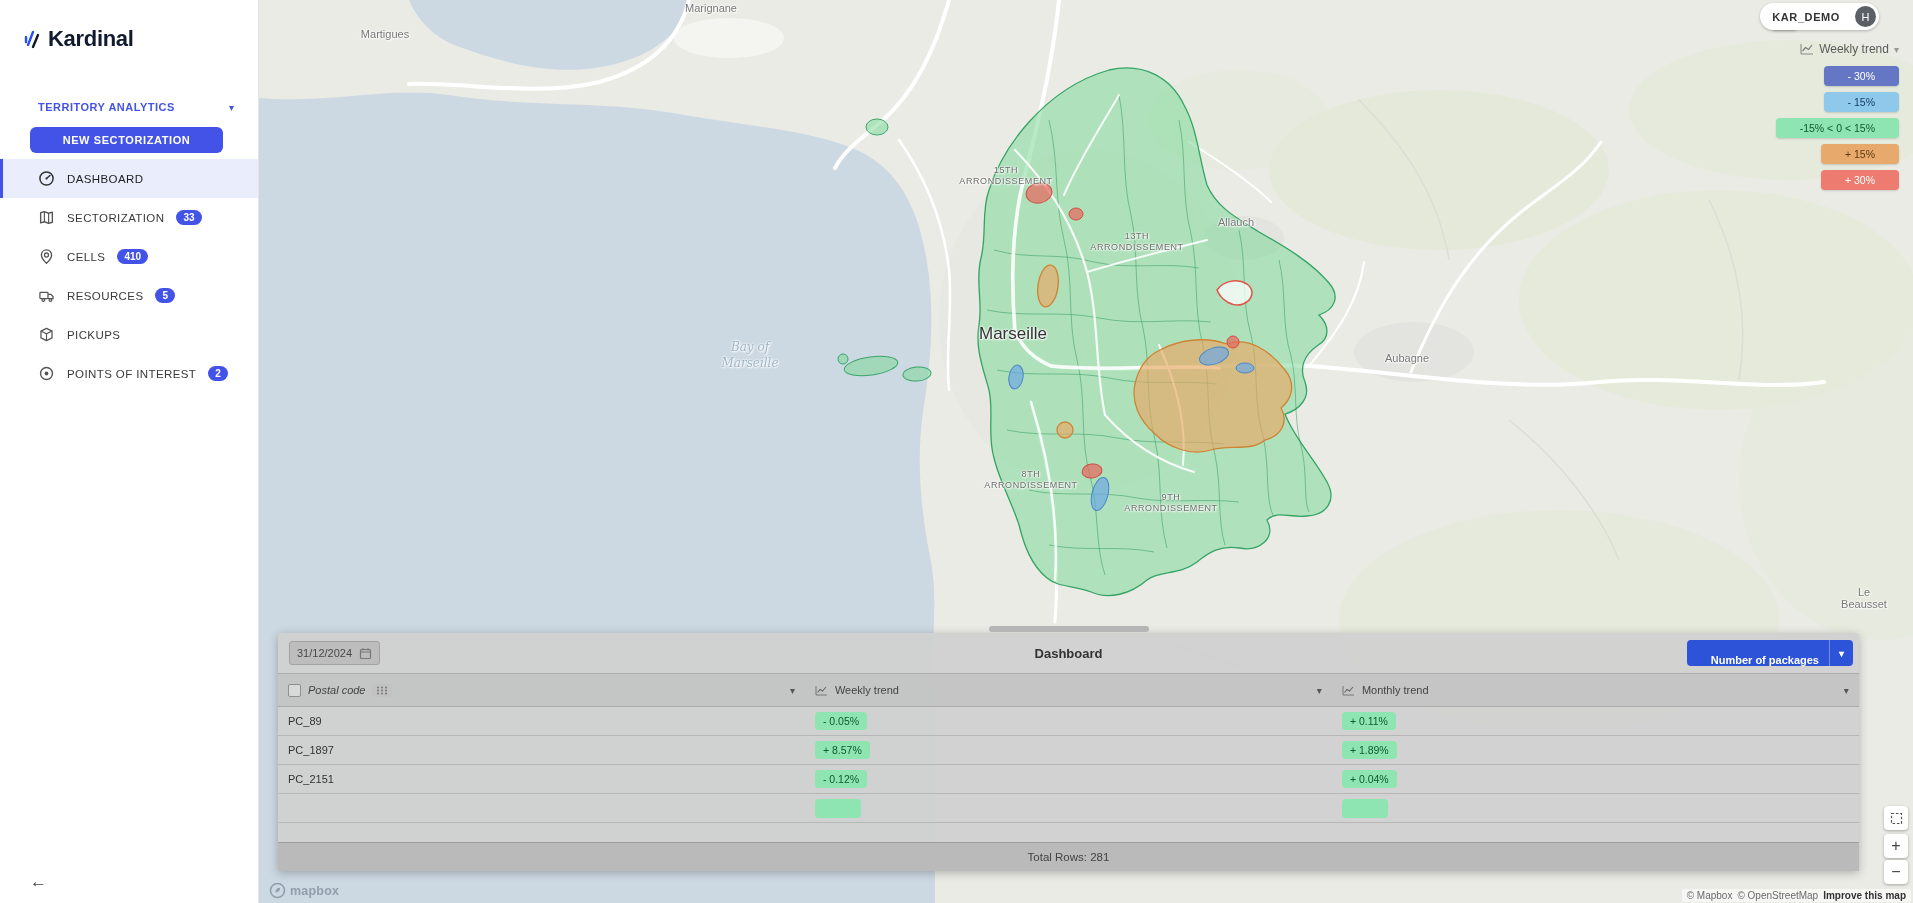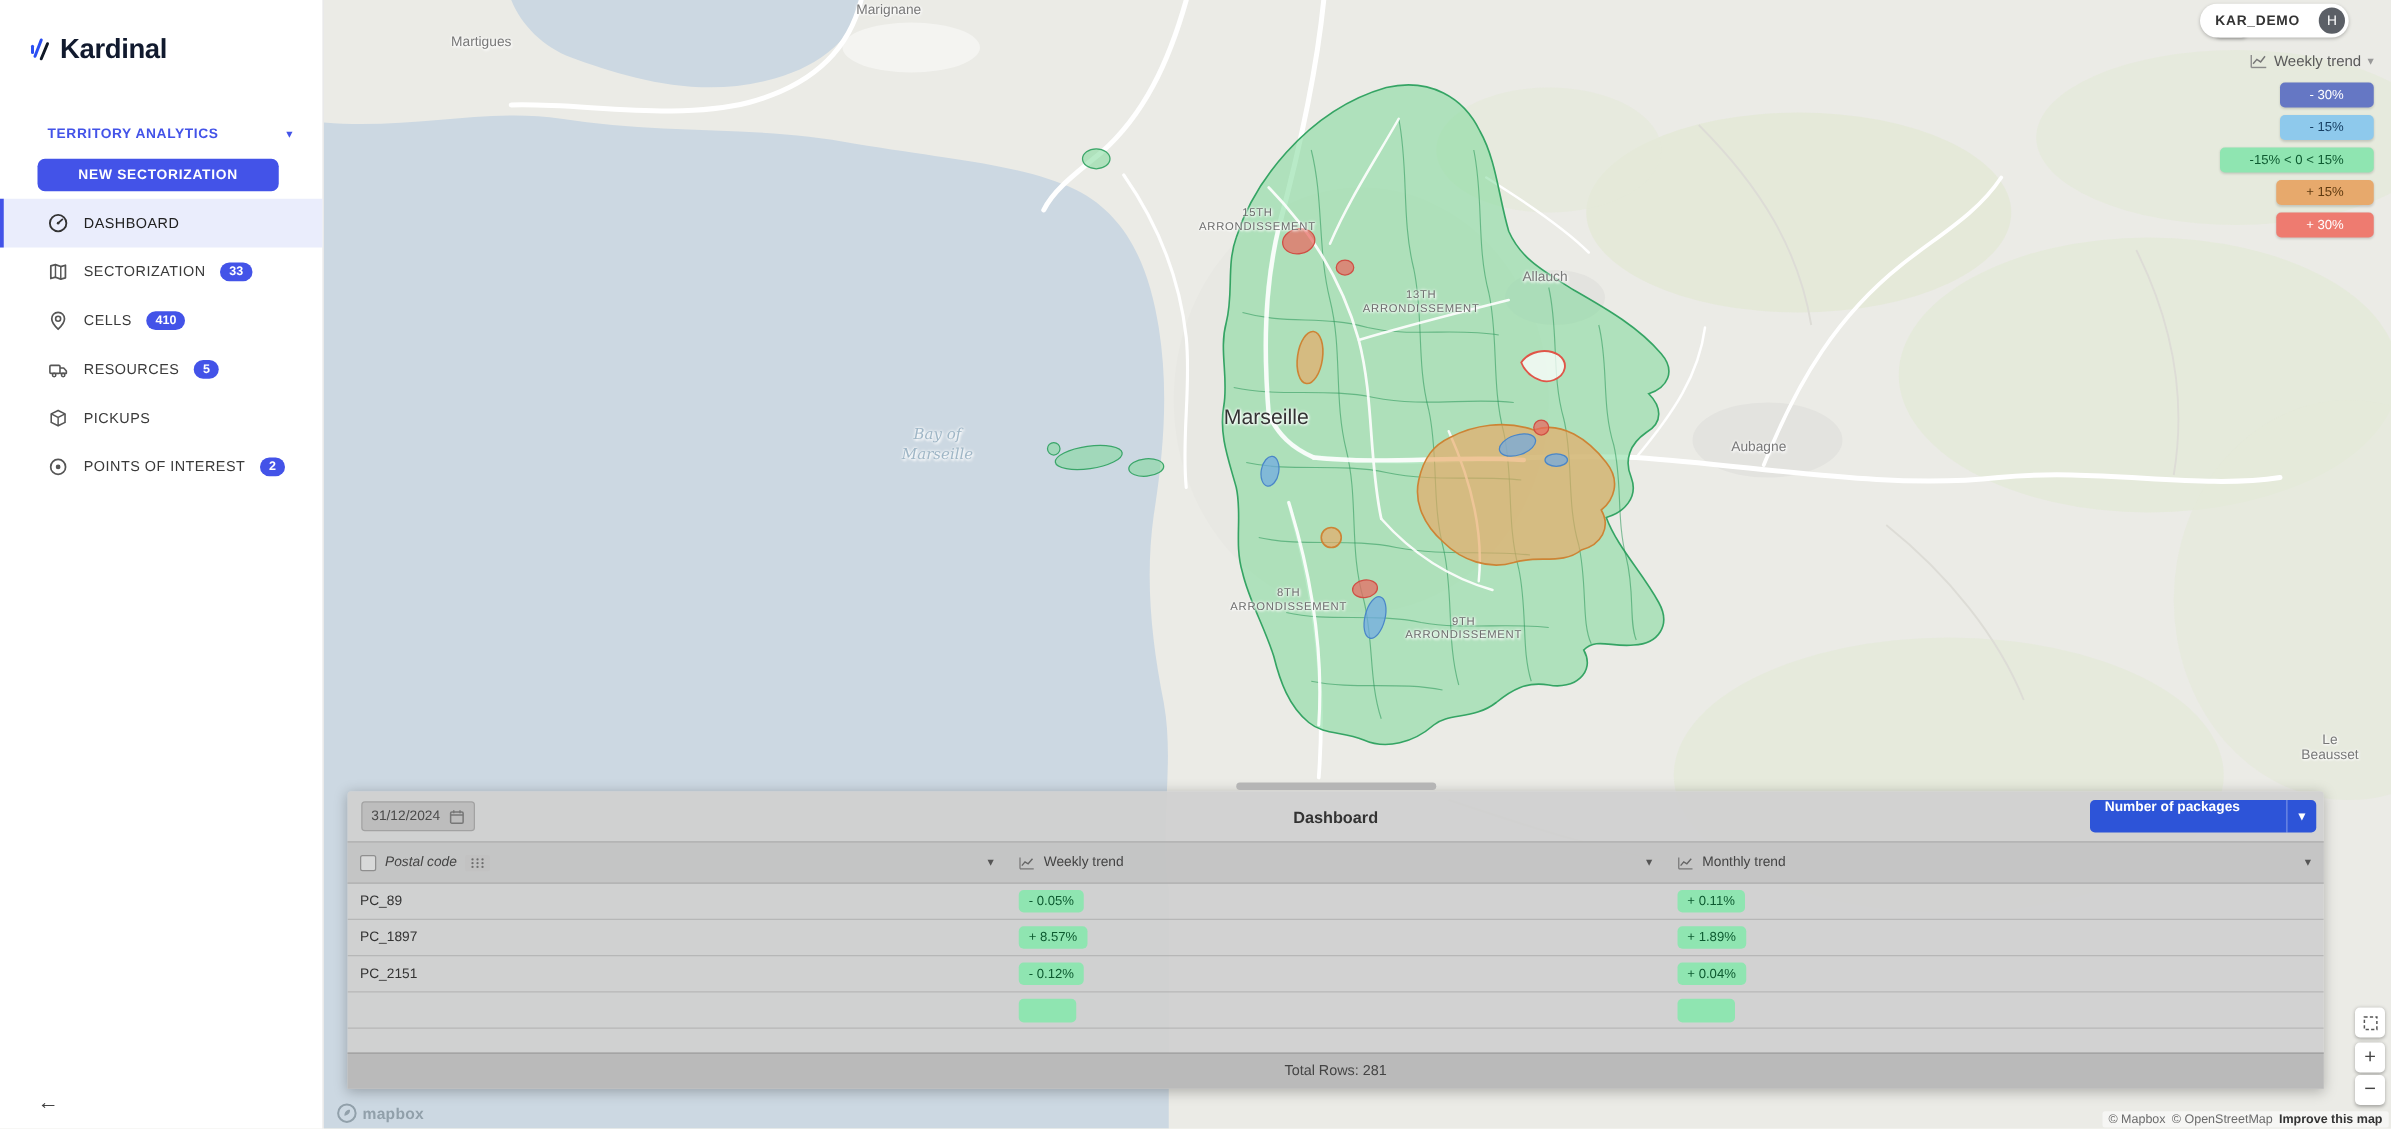--- a/index.html
+++ b/index.html
@@ -56,21 +56,21 @@
   .attribution .improve { color:#333; font-weight:bold; cursor:pointer; }
   .mapbox-logo { position:absolute; left:10px; bottom:4px; display:flex; align-items:center; gap:4px; color:#8b9aa4; font-weight:bold; font-size:12.5px; opacity:0.9; z-index:20; letter-spacing:0.2px; }
 
   
   .panel { position:absolute; left:19px; top:633px; width:1581px; height:238px; background:rgba(208,208,208,0.93); border-radius:3px 3px 0 0; box-shadow:0 2px 10px rgba(0,0,0,0.25); z-index:30; }
   .panel-scrollbar { position:absolute; top:-7px; left:50%; transform:translateX(-50%); width:160px; height:6px; background:#b5b5b5; border-radius:3px; cursor:pointer; }
   .panel-head { position:relative; height:40px; }
   .date-chip { position:absolute; left:11px; top:8px; height:24px; display:flex; align-items:center; gap:7px; background:rgba(186,186,186,0.9); border:1px solid #a2a2a2; border-radius:3px; padding:0 7px; cursor:pointer; }
   .date-text { font-size:11px; color:#4a4a4a; }
   .panel-title { position:absolute; left:50%; top:13px; transform:translateX(-50%); font-size:13px; font-weight:bold; color:#333; }
-  .metric-btn { position:absolute; right:6px; top:7px; height:26px; border:none; border-radius:4px; color:#fff; font-size:11px; font-weight:bold; display:flex; align-items:flex-start; padding:0 0 0 12px; cursor:pointer; font-family:"Liberation Sans",sans-serif;gap:27px; }
+  .metric-btn { position:absolute; right:6px; top:7px; height:26px; border:none; border-radius:4px; color:#fff; font-size:11px; font-weight:bold; display:flex; align-items:flex-end; padding:0 0 0 24px; cursor:pointer; font-family:"Liberation Sans",sans-serif; }
   .metric-chev { margin-left:10px; padding:0 9px; border-left:1px solid rgba(255,255,255,0.35); font-size:10px; height:26px; display:flex; align-items:center; }
   .table-head { display:flex; height:34px; align-items:center; background:rgba(188,188,188,0.6); border-top:1px solid rgba(150,150,150,0.5); border-bottom:1px solid rgba(150,150,150,0.5); }
   .col { width:33.33%; display:flex; align-items:center; gap:7px; padding:0 10px; }
   .col-label { font-size:11px; color:#444; }
   .italic { font-style:italic; }
   .col-chev { margin-left:auto; font-size:10px; color:#555; cursor:pointer; }
   .checkbox { width:13px; height:13px; border:1px solid #8f8f8f; border-radius:2px; background:rgba(255,255,255,0.35); cursor:pointer; }
   .grid-btn { background:#c2c2c2; border-radius:2px; padding:2px 4px; display:flex; cursor:pointer; }
   .table-body { height:135px; overflow:hidden; }
   .trow { display:flex; height:29px; align-items:center; border-bottom:1px solid rgba(150,150,150,0.45); cursor:pointer; }

